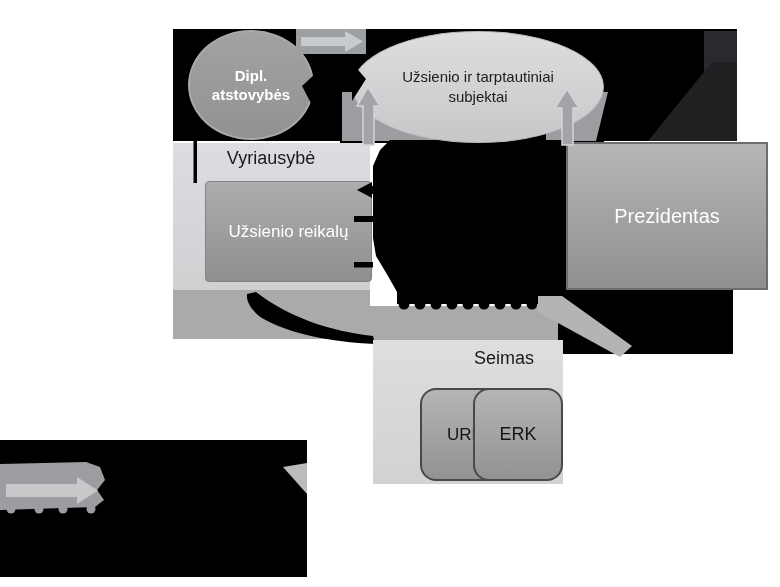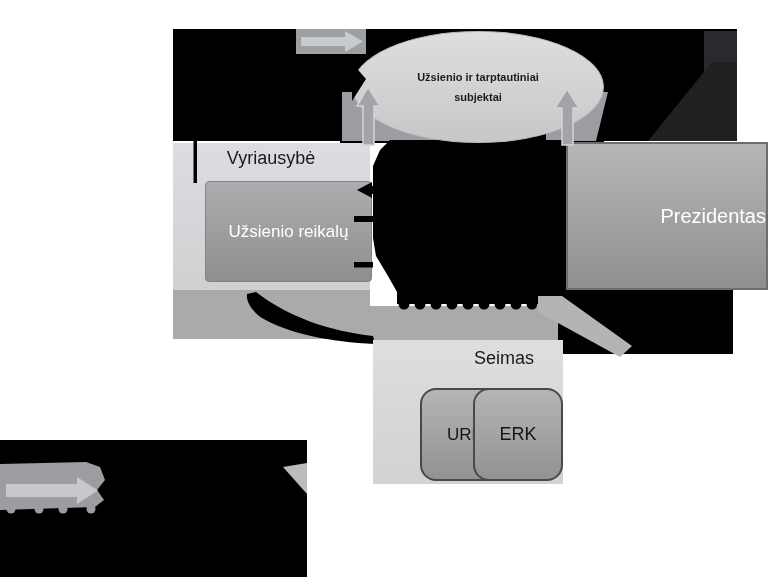--- a/index.html
+++ b/index.html
@@ -7,31 +7,31 @@
           font-family:"Liberation Sans", sans-serif;}
   svg.layer{position:absolute;left:0;top:0;pointer-events:none;}
   .node{position:absolute;box-sizing:border-box;display:flex;align-items:center;justify-content:center;
         text-align:center;}
   .ellipse{border-radius:50%;}
   #dipl-ellipse{left:188px;top:30px;width:126px;height:110px;
      background:linear-gradient(#a2a2a2,#929292);border:2px solid #a9a9a9;
      color:#fff;font-weight:bold;font-size:15px;line-height:19px;}
   #subj-ellipse{left:352px;top:31px;width:252px;height:112px;
      background:linear-gradient(#dddee0,#c6c7c9);border:1px solid #b9babc;
-     color:#1c1c1c;font-size:11px;line-height:20px;font-weight:bold;}
+     color:#1c1c1c;font-size:15px;line-height:20px;}
   #vyr-panel{left:173px;top:143px;width:197px;height:147px;
      background:linear-gradient(#dcdde0,#cfd0d2);}
   #vyr-label{position:absolute;left:173px;top:148px;width:196px;text-align:center;
      color:#1a1a1a;font-size:18px;}
   #urm-box{left:205px;top:181px;width:167px;height:101px;border-radius:4px;
      background:linear-gradient(#abadaf,#8d8f91);border:1px solid #818385;
      color:#fff;font-size:17px;line-height:23px;}
   #prez-box{left:566px;top:142px;width:202px;height:148px;
      background:linear-gradient(#b4b6b8,#8d8f91);border:2px solid #6b6d6f;
-     color:#fff;font-size:20px;justify-content:flex-end;}
+     color:#fff;font-size:20px;}
   #seimas-panel{left:373px;top:340px;width:190px;height:144px;
      background:linear-gradient(#dddee0,#d1d2d4);}
   #seimas-label{position:absolute;left:373px;top:348px;width:190px;text-align:center;
      color:#1a1a1a;font-size:18px;margin-left:36px;}
   #urk-box{left:375px;top:388px;width:90px;height:93px;border-radius:16px;
      background:linear-gradient(#b3b5b7,#909294);border:2px solid #48494b;
      color:#141414;font-size:17px;margin-left:45px;}
   #erk-box{left:473px;top:388px;width:90px;height:93px;border-radius:16px;
      background:linear-gradient(#b3b5b7,#909294);border:2px solid #48494b;
      color:#141414;font-size:18px;}
@@ -83,20 +83,26 @@
       <circle cx="63" cy="509" r="4.5"></circle>
         <circle cx="91" cy="509" r="4.5"></circle>
     </g>
     <g fill="#c6c8ca">
       <rect x="6" y="484" width="71" height="13"></rect>
       <polygon points="77,477 98,490.5 77,504"></polygon>
     </g>
     <polygon fill="#b9bbbd" points="283,467 307,463 307,494"></polygon>
   </svg>
 
+  <div class="node ellipse" id="dipl-ellipse">
+    <div>
+      <div>Dipl.</div>
+      <div>atstovybės</div>
+    </div>
+  </div>
 
   <div class="node ellipse" id="subj-ellipse">
     <div>
       <div>Užsienio ir tarptautiniai</div>
       <div>subjektai</div>
     </div>
   </div>
 
   <div class="node" id="vyr-panel"></div>
   <div id="vyr-label">Vyriausybė</div>

